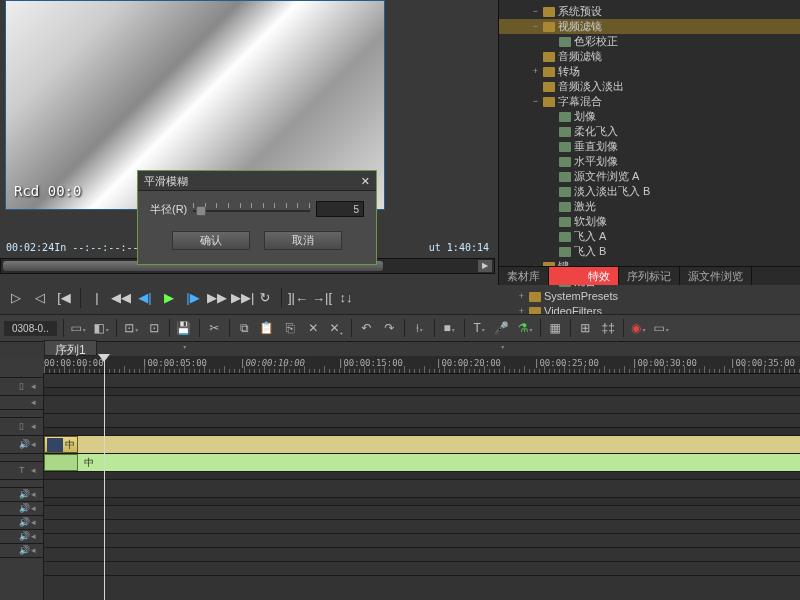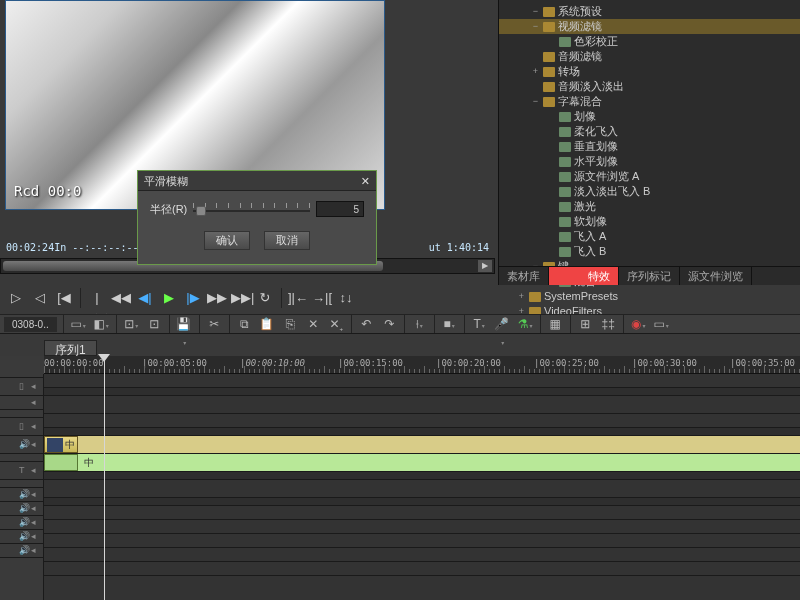--- a/index.html
+++ b/index.html
@@ -15,21 +15,21 @@
 .dialog-body { padding: 10px 12px; }
 .dialog-row { display: flex; align-items: center; gap: 6px; }
 .dialog-label { font-size: 11px; color: #ddd; }
 .slider-wrap { flex: 1; position: relative; height: 16px; }
 .slider-track { position: absolute; top: 9px; left: 0; right: 0; height: 2px; background: #2a2a2a; }
 .slider-ticks { position: absolute; top: 2px; left: 0; right: 0; height: 6px; display: flex; justify-content: space-between; }
 .slider-ticks span { width: 1px; height: 5px; background: #999; }
 .slider-thumb { position: absolute; top: 5px; left: 2%; width: 10px; height: 10px; background: #888; border: 1px solid #555; border-radius: 2px; }
 .dialog-input { width: 48px; height: 16px; background: #2a2a2a; border: 1px solid #111; color: #ccc; text-align: right; padding: 0 4px; font-size: 10px; }
 .dialog-buttons { display: flex; justify-content: center; gap: 14px; margin-top: 14px; }
-.dlg-btn { width: 46px; height: 19px; background: linear-gradient(#666, #4a4a4a); border: 1px solid #333; color: #ddd; font-size: 11px; cursor: pointer; line-height: 17px; text-align: center; }
+.dlg-btn { width: 78px; height: 19px; background: linear-gradient(#666, #4a4a4a); border: 1px solid #333; color: #ddd; font-size: 11px; cursor: pointer; line-height: 17px; text-align: center; }
 
 .time-info { position: absolute; left: 0; top: 238px; width: 495px; height: 18px; display: flex; align-items: center; padding: 0 6px; color: #c8e8ff; font-family: monospace; font-size: 10px; }
 .time-info .out { margin-left: auto; }
 
 .scrollbar-h { position: absolute; left: 0; top: 258px; width: 495px; height: 16px; background: #2a2a2a; border: 1px solid #111; }
 .scroll-thumb { position: absolute; left: 2px; top: 2px; width: 380px; height: 10px; background: linear-gradient(#777, #4a4a4a); border-radius: 3px; }
 .scroll-btn-r { position: absolute; right: 2px; top: 1px; width: 14px; height: 12px; background: #555; color: #ccc; font-size: 8px; text-align: center; line-height: 12px; }
 
 .transport { position: absolute; left: 0; top: 284px; width: 495px; height: 28px; display: flex; align-items: center; gap: 4px; padding: 0 6px; background: #393939; }
 .t-btn { width: 20px; height: 20px; color: #ccc; font-size: 13px; text-align: center; line-height: 20px; cursor: pointer; }
@@ -44,21 +44,21 @@
 .tree-indent-1 { padding-left: 18px; }
 .tree-indent-2 { padding-left: 32px; }
 .tree-indent-3 { padding-left: 48px; }
 .tree-icon { width: 12px; height: 10px; background: #aa8833; border-radius: 1px; flex-shrink: 0; }
 .tree-icon.fx { background: #668866; }
 .tree-toggle { width: 9px; color: #999; text-align: center; font-size: 9px; flex-shrink: 0; }
 .effects-tabs { position: absolute; bottom: 0; left: 0; right: 0; height: 19px; display: flex; background: #2a2a2a; border-top: 1px solid #111; }
 .fx-tab { padding: 2px 8px; font-size: 11px; color: #aaa; border-right: 1px solid #111; cursor: pointer; }
 .fx-tab.active { background: #ef4444; color: #fff; padding-left: 39px; }
 
-.timeline-tb { position: absolute; left: 0; top: 314px; width: 800px; height: 20px; background: #3e3e3e; border-top: 1px solid #222; border-bottom: 1px solid #1a1a1a; display: flex; align-items: center; gap: 6px; padding: 0 4px; }
+.timeline-tb { position: absolute; left: 0; top: 314px; width: 800px; height: 28px; background: #3e3e3e; border-top: 1px solid #222; border-bottom: 1px solid #1a1a1a; display: flex; align-items: center; gap: 6px; padding: 0 4px; }
 .tl-tab { background: #2a2a2a; padding: 2px 8px; font-size: 10px; color: #ccc; }
 .tb-icon { width: 17px; height: 17px; color: #bbb; font-size: 12px; text-align: center; line-height: 17px; cursor: pointer; }
 .tb-icon.red { color: #d44; }
 .tb-icon.green { color: #5c5; }
 .tb-icon .dd { font-size: 6px; margin-left: 1px; color: #888; }
 .tb-sep { width: 1px; height: 18px; background: #222; }
 
 .seq-tabs { position: absolute; left: 44px; top: 340px; height: 16px; display: flex; }
 .seq-tab { background: #4a4a4a; padding: 1px 10px; font-size: 12px; color: #ddd; border: 1px solid #222; }
 

